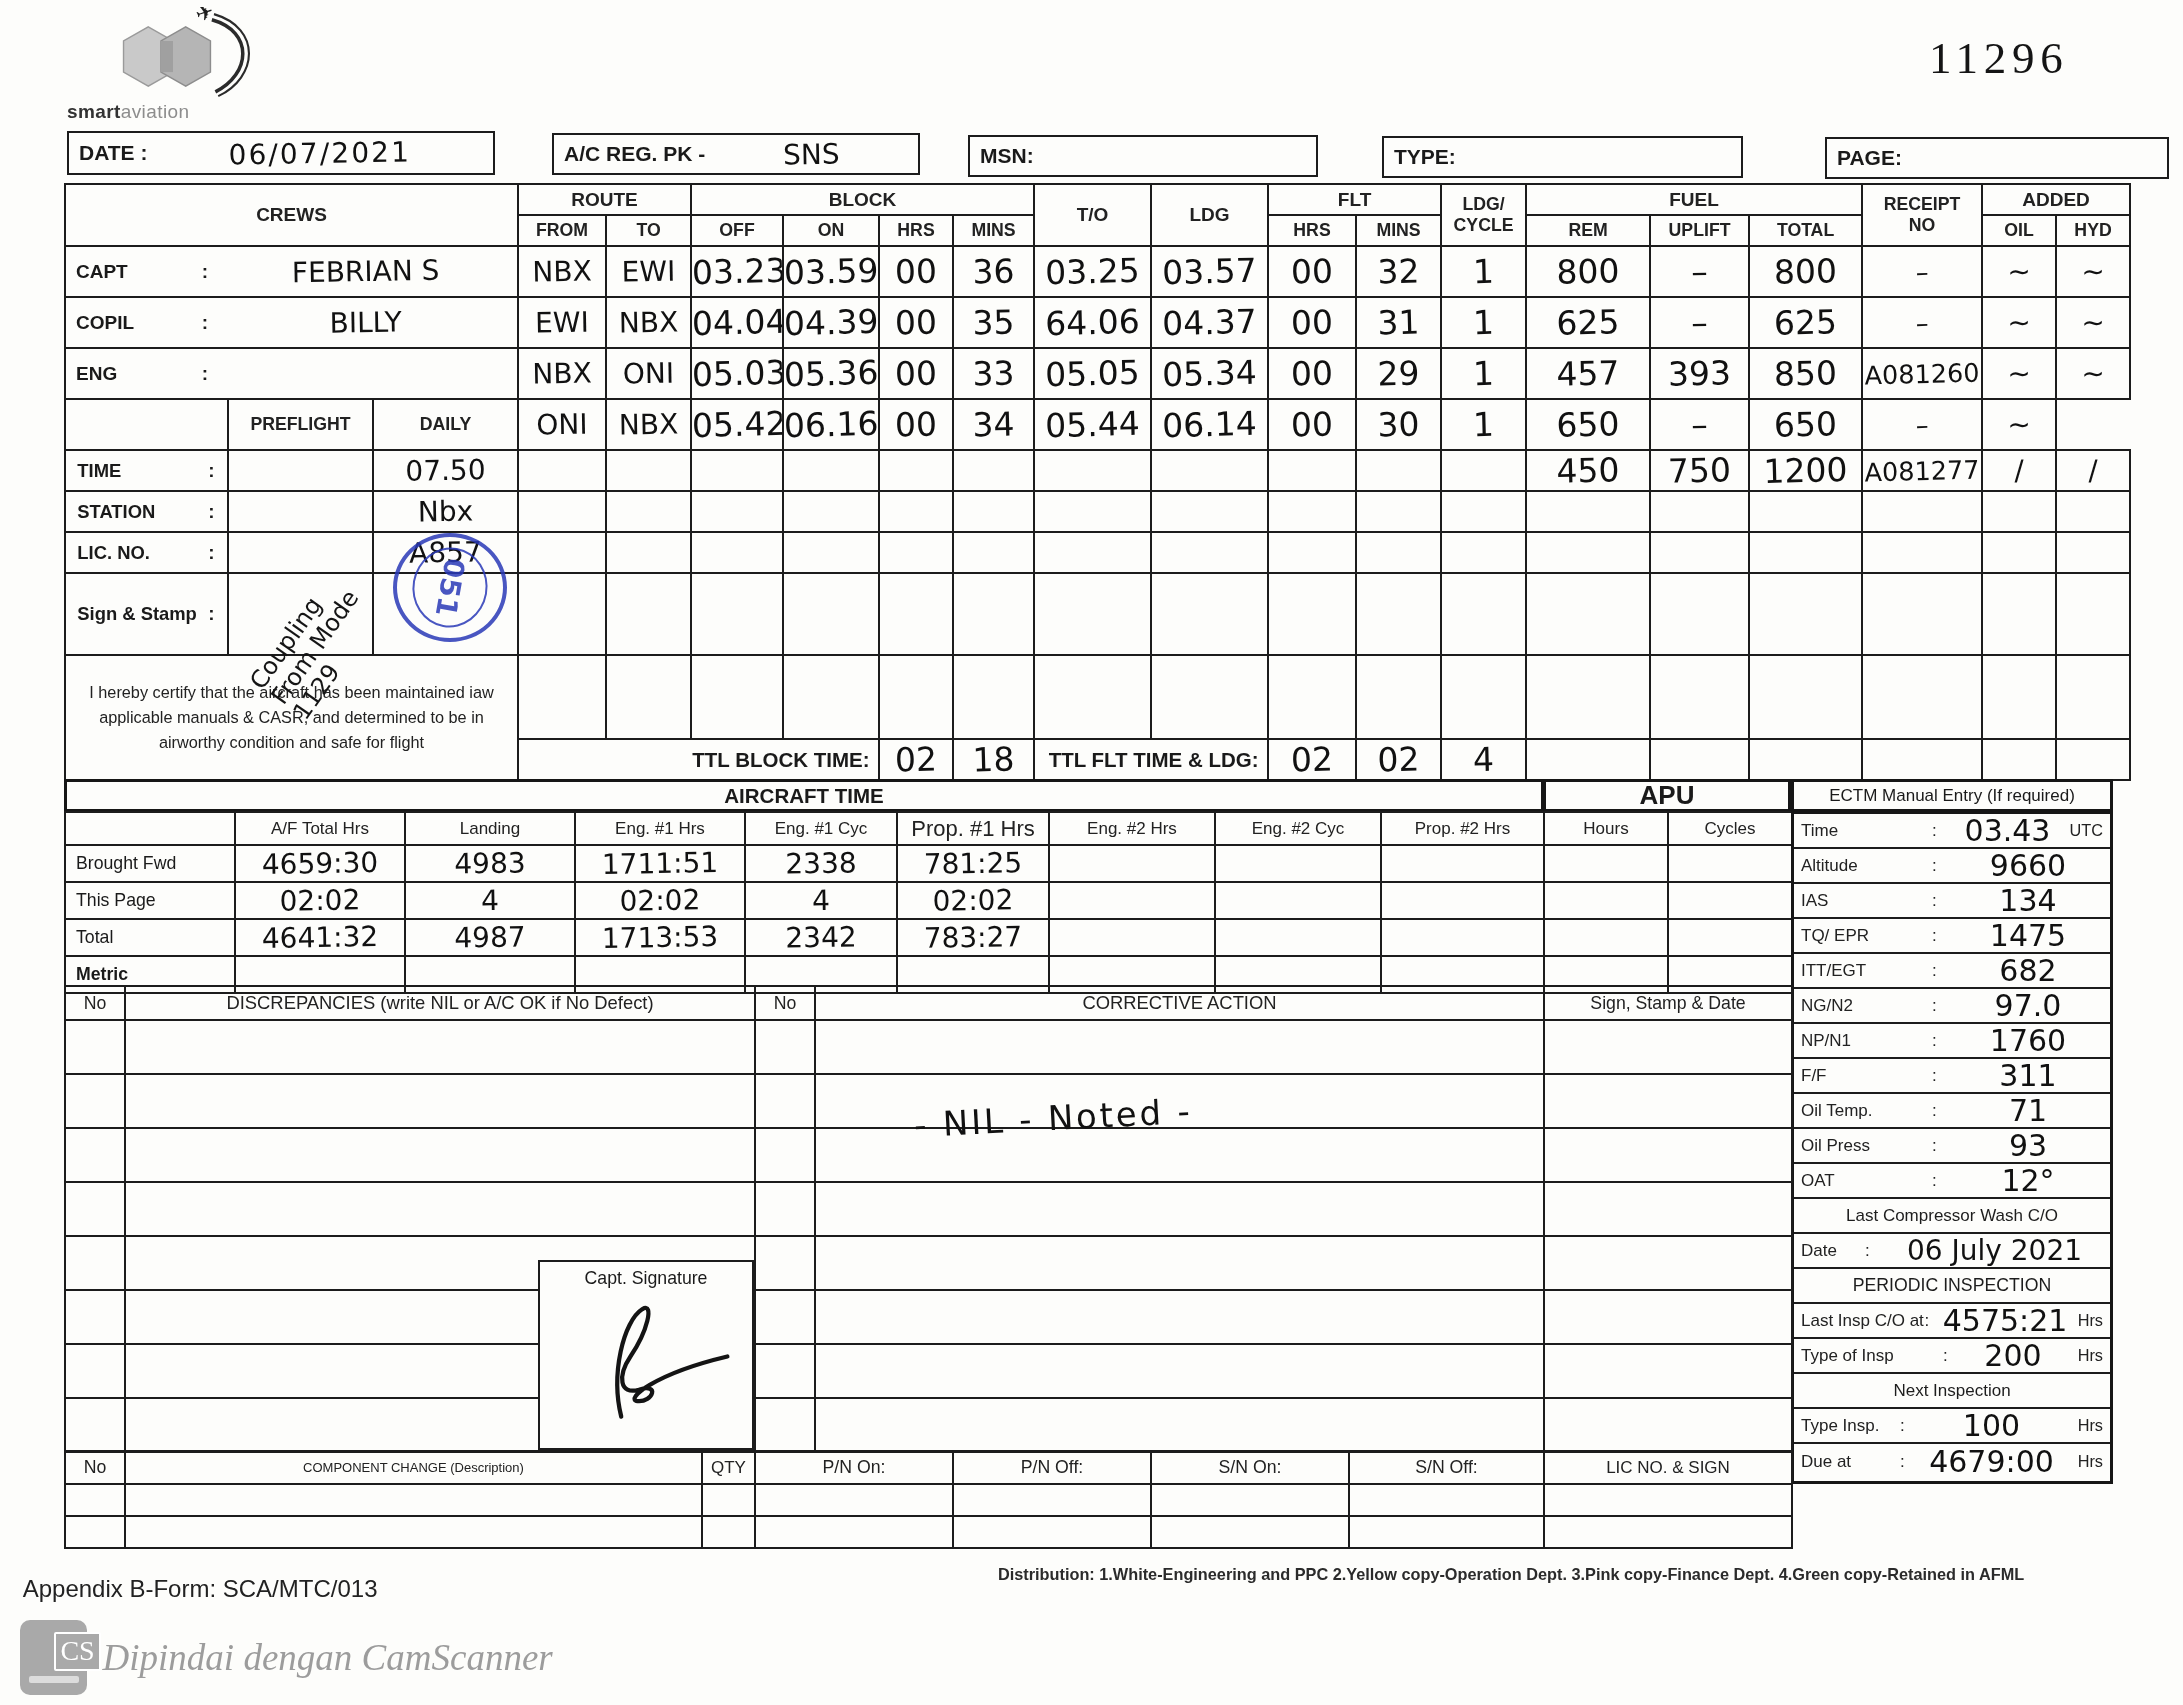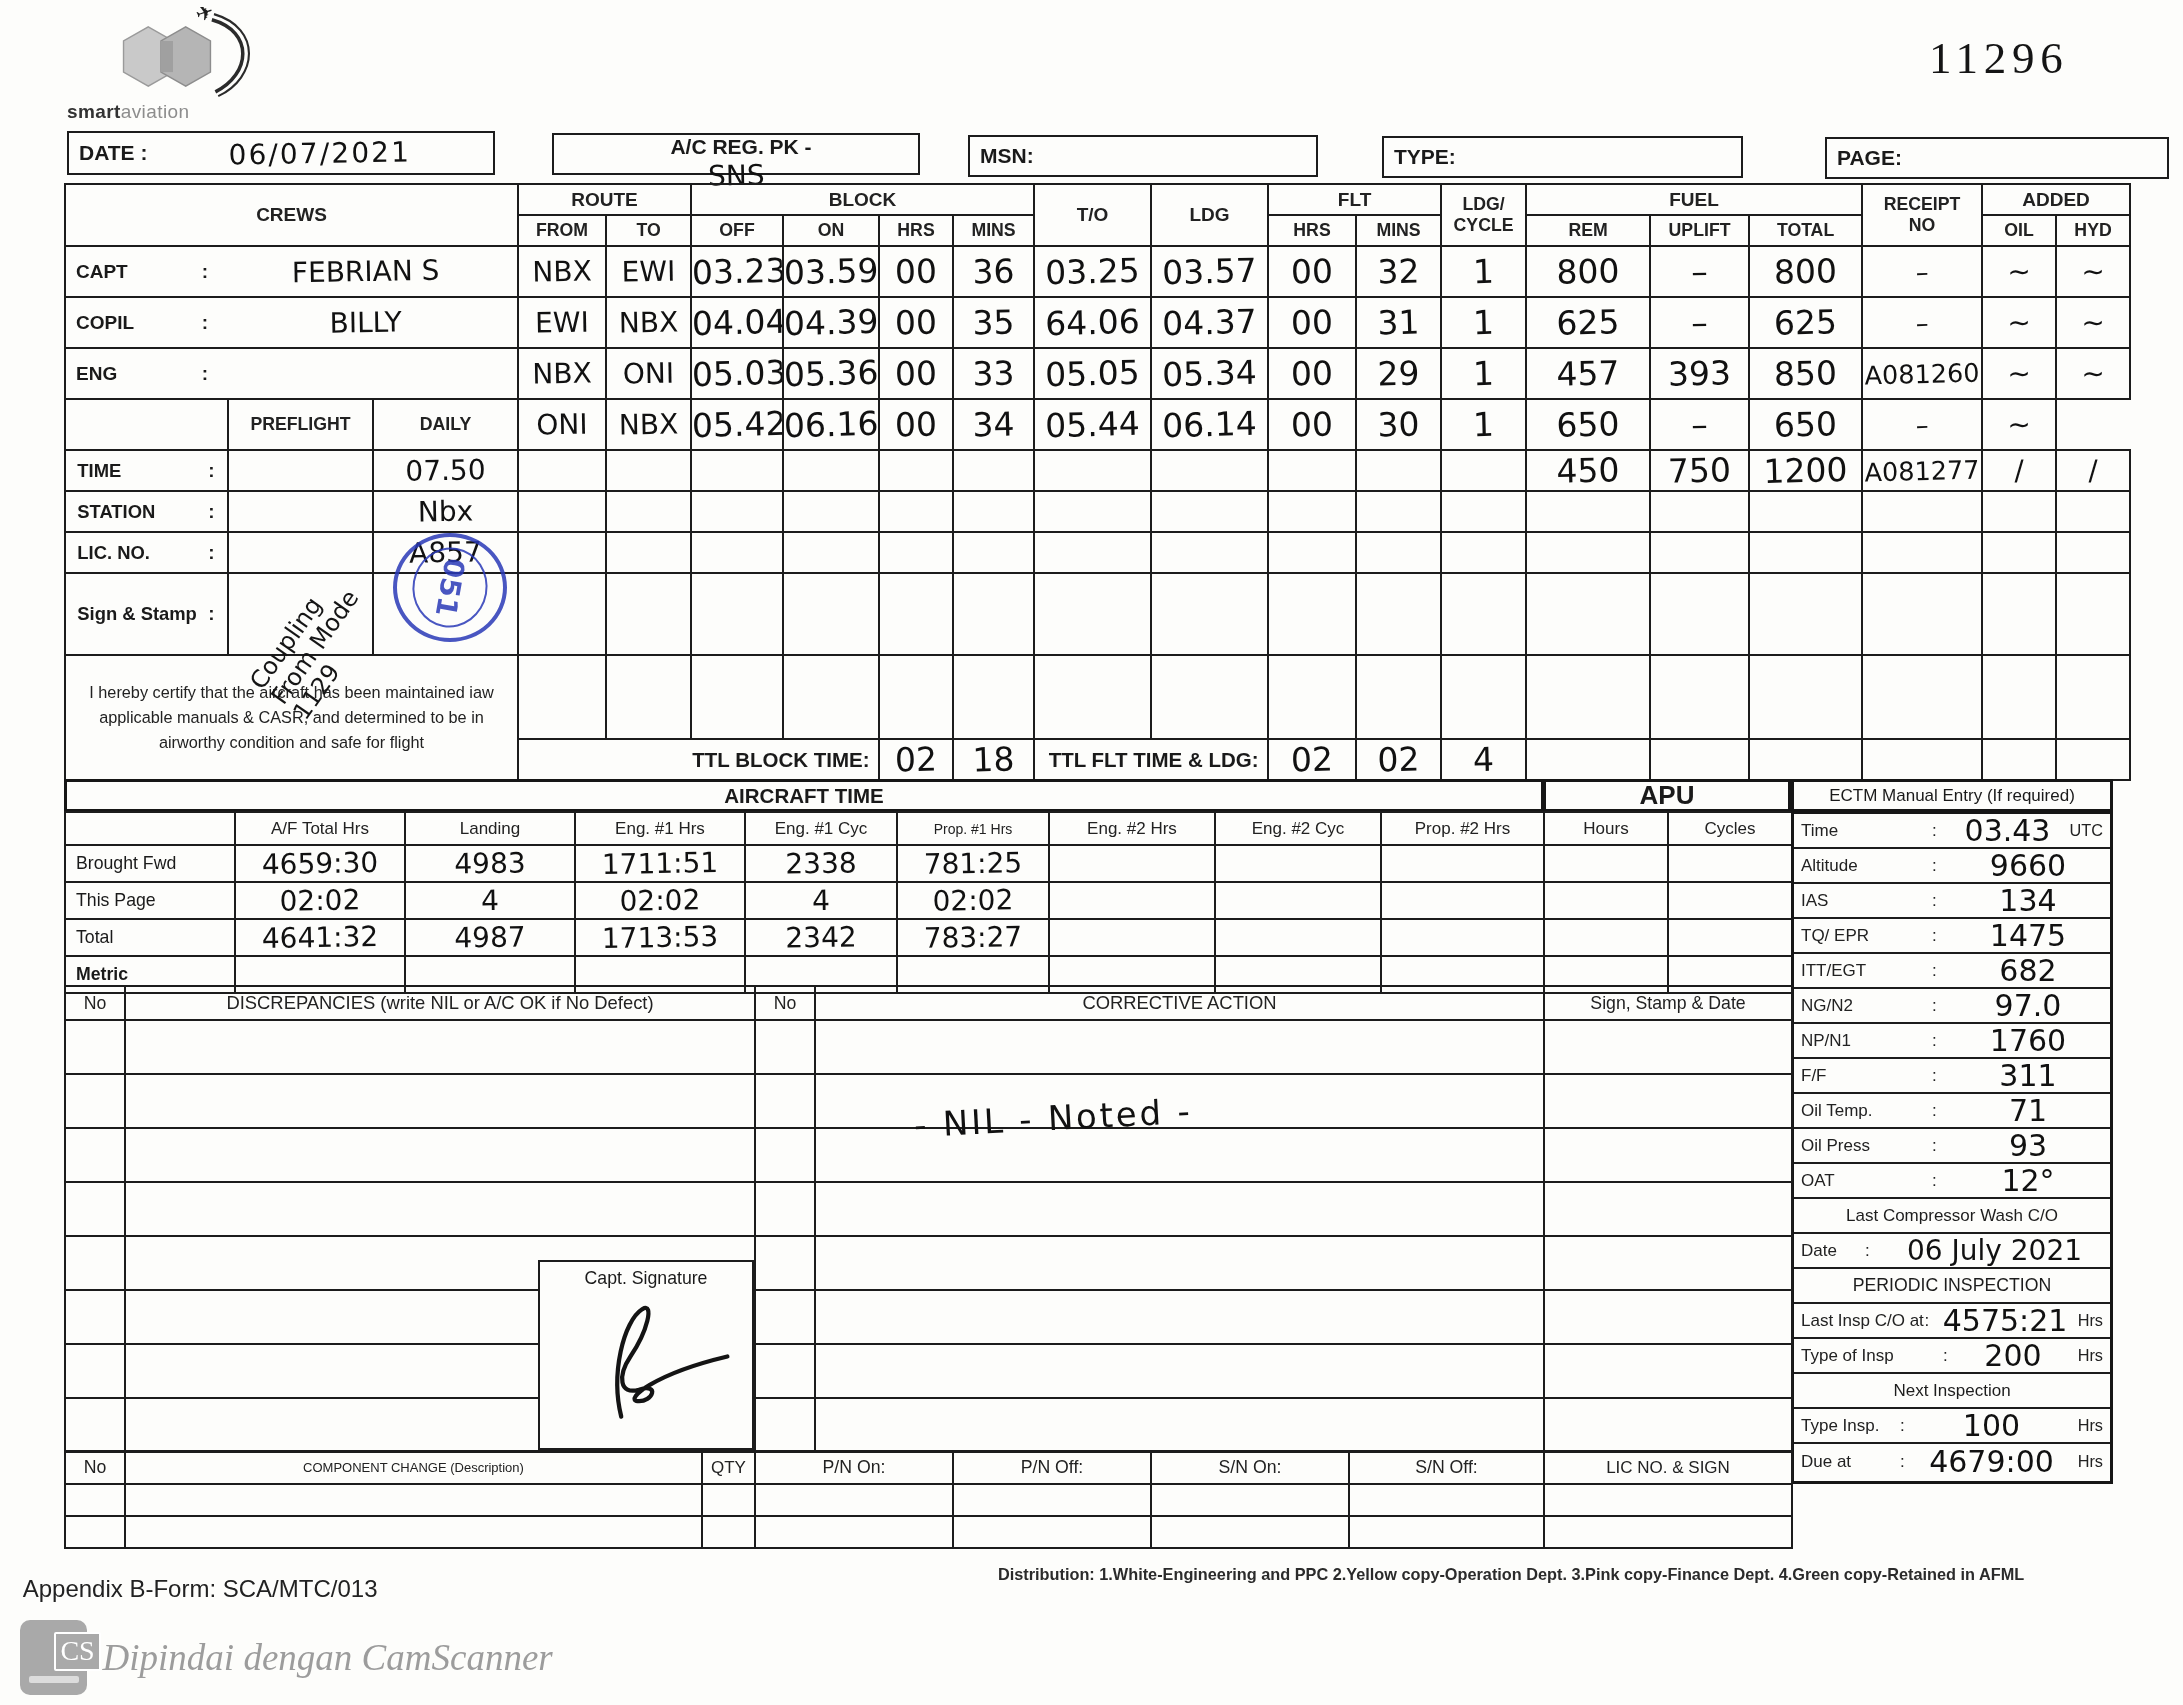--- a/index.html
+++ b/index.html
@@ -75,21 +75,21 @@
     </svg>
     <div class="brand"><b>smart</b><span>aviation</span></div>
   </div>
 
   <div class="abs serial" style="left:1929px;top:32px;">11296</div>
 
   <div class="abs hbox" style="left:67px;top:131px;width:428px;height:44px;">
     <span class="blab">DATE :</span>
     <span class="hw h40" style="flex:1;text-align:center;letter-spacing:2.1px;">06/07/2021</span>
   </div>
-  <div class="abs hbox" style="left:552px;top:133px;width:368px;height:42px;flex-direction:column;">
+  <div class="abs hbox" style="left:552px;top:133px;width:368px;height:42px;">
     <span class="blab">A/C REG. PK -</span>
     <span class="hw h40" style="flex:1;text-align:center;">SNS</span>
   </div>
   <div class="abs hbox" style="left:968px;top:135px;width:350px;height:42px;">
     <span class="blab">MSN:</span>
   </div>
   <div class="abs hbox" style="left:1382px;top:136px;width:361px;height:42px;">
     <span class="blab">TYPE:</span>
   </div>
   <div class="abs hbox" style="left:1825px;top:137px;width:344px;height:42px;">
@@ -426,21 +426,21 @@
         <col style="width:166px">
         <col style="width:163px">
     </colgroup>
     <tbody>
         <tr style="height:33px;">
       <td></td>
       <td class="ch2" style="font-weight:normal;font-size:17px;">A/F Total Hrs</td>
       <td class="ch2" style="font-weight:normal;font-size:17px;">Landing</td>
       <td class="ch2" style="font-weight:normal;font-size:17px;">Eng. #1 Hrs</td>
       <td class="ch2" style="font-weight:normal;font-size:17px;">Eng. #1 Cyc</td>
-      <td class="ch2" style="font-weight:normal;font-size:14px;">Prop. #1 Hrs</td>
+      <td class="ch2" style="font-weight:normal;font-size:22px;">Prop. #1 Hrs</td>
       <td class="ch2" style="font-weight:normal;font-size:17px;">Eng. #2 Hrs</td>
       <td class="ch2" style="font-weight:normal;font-size:17px;">Eng. #2 Cyc</td>
       <td class="ch2" style="font-weight:normal;font-size:17px;">Prop. #2 Hrs</td>
     </tr>
     <tr style="height:37px;">
       <td style="text-align:left;padding-left:10px;font-size:17.7px;">Brought Fwd</td>
       <td class="hw h40">4659:30</td>
       <td class="hw h40">4983</td>
       <td class="hw h40">1711:51</td>
       <td class="hw h40">2338</td>

